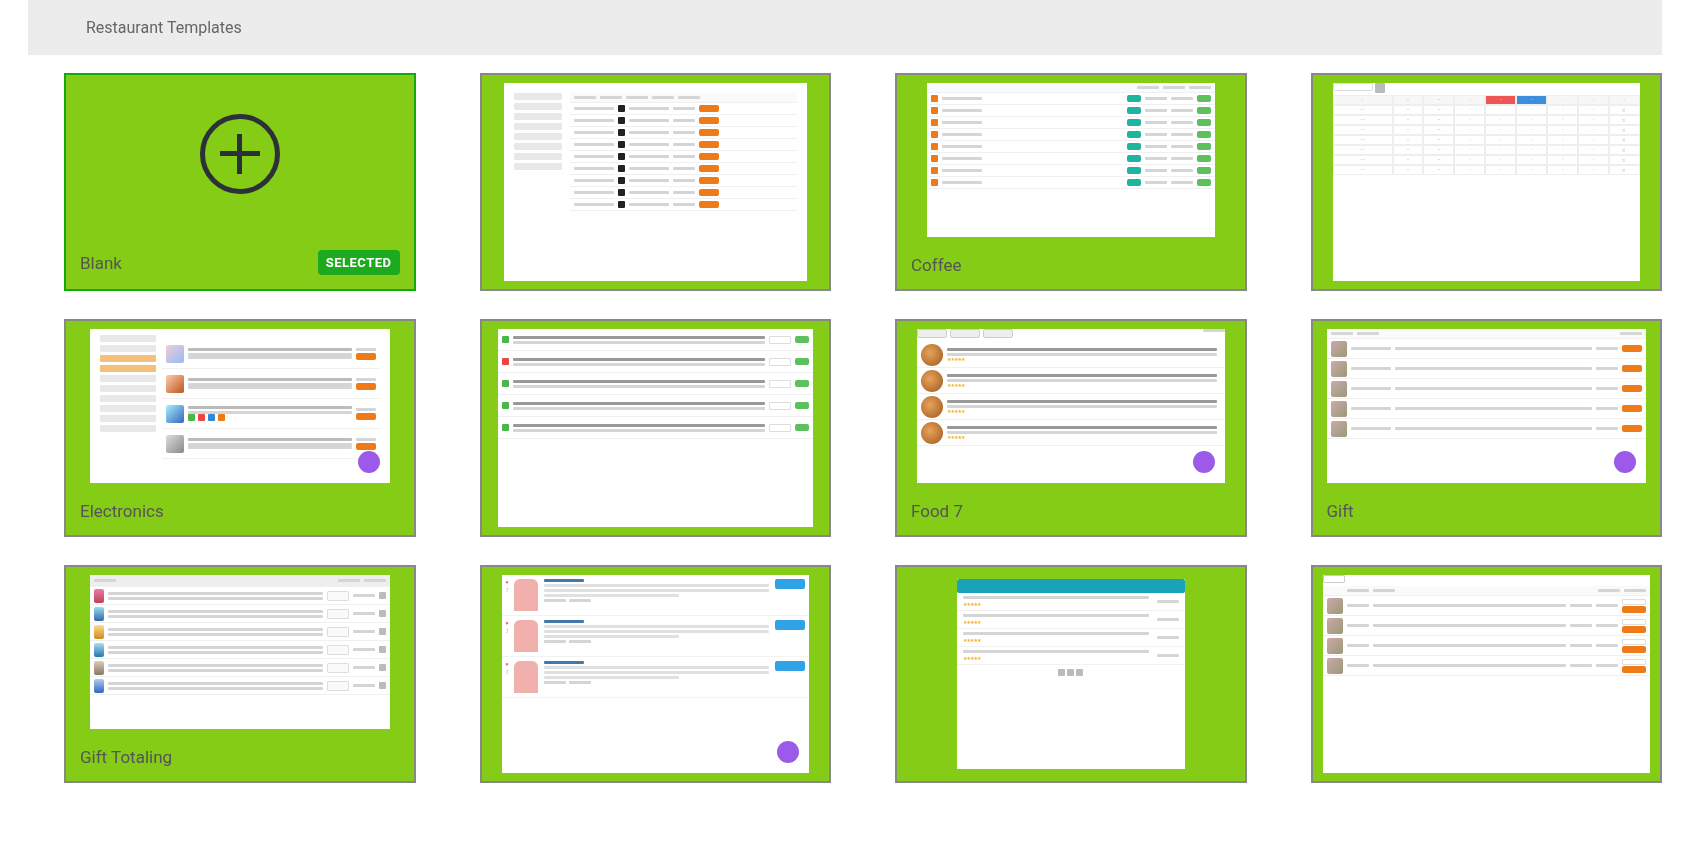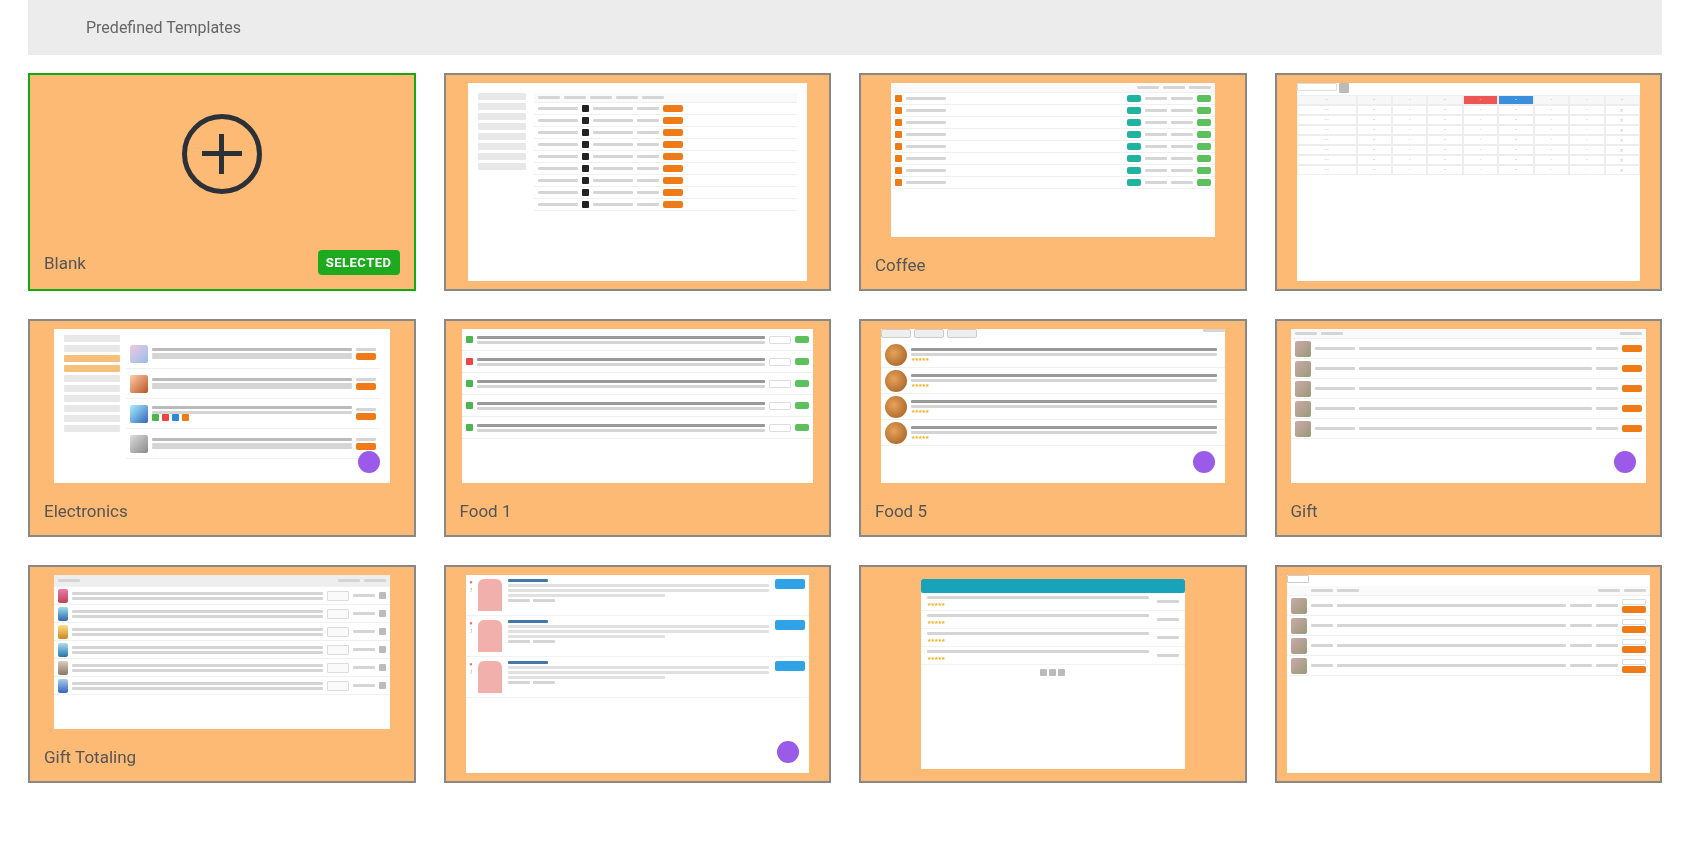--- a/index.html
+++ b/index.html
@@ -20,26 +20,27 @@
     color: #666;
   }
   .grid {
     display: grid;
     grid-template-columns: repeat(4, 1fr);
     gap: 28px;
     padding: 18px 28px 28px 28px;
   }
   .card {
     border: 2px solid #888;
-    background: #fdba74;
+    background: #84cc16;
     height: 218px;
     position: relative;
     display: flex;
     flex-direction: column;
     cursor: pointer;
+    margin-left: 36px;
   }
   .card.selected {
     border: 2px solid #12a912;
   }
   .preview {
     flex: 1;
     position: relative;
     overflow: hidden;
     padding: 6px;
   }
@@ -129,21 +130,21 @@
   .lv-block { display:flex; gap:6px; padding:4px; border-bottom:1px solid #f2f2f2; }
   .lv-text  { flex:1; }
   .lv-text .t { height:3px; background:#e0e0e0; margin-bottom:2px; border-radius:1px; }
   .lv-btn   { width:30px; height:10px; background:#30a3e6; border-radius:2px; align-self:flex-start; }
 
 </style>
 </head>
 <body>
 
 <div class="header-bar">
-  <span>Predefined Templates</span>
+  <span>Restaurant Templates</span>
 </div>
 
 <div class="grid">
 
   <div class="card selected">
     <div class="preview">
       <div class="blank-plus"></div>
     </div>
     <div class="card-footer">
       <span class="card-label">Blank</span>
@@ -534,23 +535,20 @@
             <div class="dot green"></div>
             <div style="flex:1">
               <div class="bar med" style="margin-bottom:2px;background:#999"></div>
               <div class="bar long"></div>
             </div>
             <div class="bar short" style="height:8px;border:1px solid #ddd;background:none"></div>
             <div class="pill green" style="width:14px"></div>
           </div>
       </div>
     </div>
-    <div class="card-footer">
-      <span class="card-label">Food 1</span>
-    </div>
   </div>
 
   <div class="card">
     <div class="preview">
       <div class="mini" style="inset:8px 20px;">
         <div style="display:flex;gap:3px;margin-bottom:4px;">
             <div class="pill" style="background:#eee;width:30px;height:9px;border:1px solid #ccc"></div>
             <div class="pill" style="background:#eee;width:30px;height:9px;border:1px solid #ccc"></div>
             <div class="pill" style="background:#eee;width:30px;height:9px;border:1px solid #ccc"></div>
             <div style="flex:1"></div>
@@ -601,21 +599,21 @@
             </div>
             <div style="text-align:right">
               <div class="bar short" style="background:#4bb64b"></div>
               <div class="bar short"></div>
             </div>
           </div>
         <div class="pill purple floatbr"></div>
       </div>
     </div>
     <div class="card-footer">
-      <span class="card-label">Food 5</span>
+      <span class="card-label">Food 7</span>
     </div>
   </div>
 
   <div class="card">
     <div class="preview">
       <div class="mini" style="inset:8px 14px;">
         <div class="row head">
             <div class="bar short"></div>
             <div class="bar short"></div>
             <div style="flex:1"></div>

